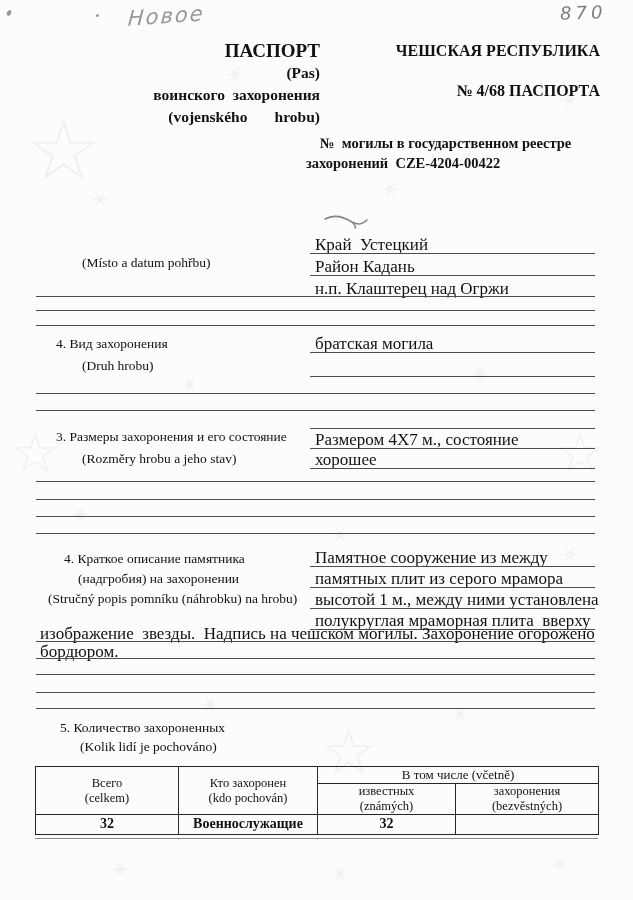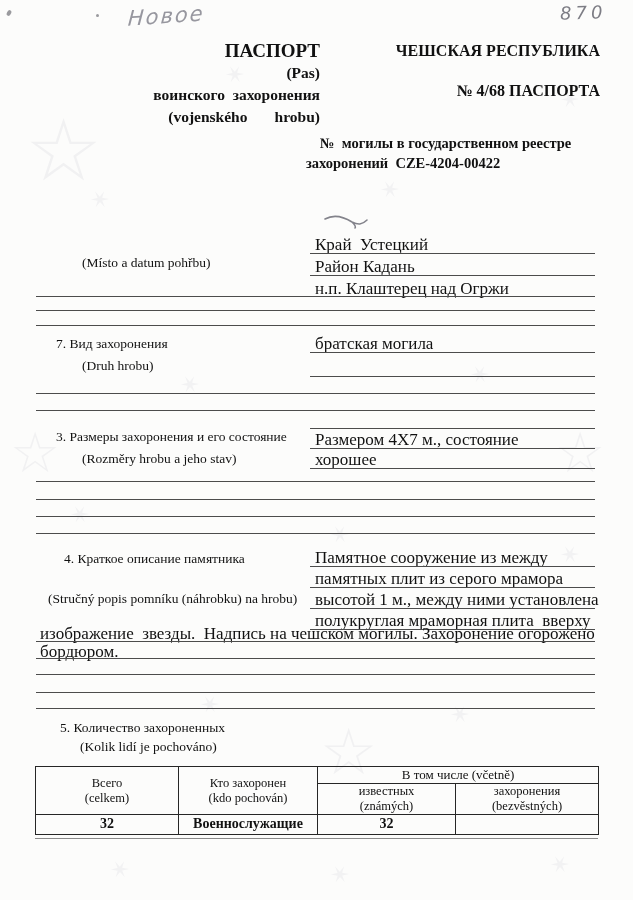--- a/index.html
+++ b/index.html
@@ -82,41 +82,42 @@
   <div class="lbl" style="left:82px; top:255px">(Místo a datum pohřbu)</div>
   <div class="val" style="left:315px; top:235px">Край  Устецкий</div>
   <div class="ln" style="left:310px; top:253px; width:285px"></div>
   <div class="val" style="left:315px; top:257px">Район Кадань</div>
   <div class="ln" style="left:310px; top:275px; width:285px"></div>
   <div class="val" style="left:315px; top:279px">н.п. Клаштерец над Огржи</div>
   <div class="ln" style="left:36px; top:296px; width:559px"></div>
   <div class="ln" style="left:36px; top:310px; width:559px"></div>
   <div class="ln" style="left:36px; top:325px; width:559px"></div>
 
-  <div class="lbl" style="left:56px; top:336px">7. Вид захоронения</div>
+  <div class="lbl" style="left:56px; top:336px">4. Вид захоронения</div>
   <div class="lbl" style="left:82px; top:358px">(Druh hrobu)</div>
   <div class="val" style="left:315px; top:334px">братская могила</div>
   <div class="ln" style="left:310px; top:352px; width:285px"></div>
   <div class="ln" style="left:310px; top:376px; width:285px"></div>
   <div class="ln" style="left:36px; top:393px; width:559px"></div>
   <div class="ln" style="left:36px; top:410px; width:559px"></div>
 
   <div class="ln" style="left:310px; top:428px; width:285px"></div>
   <div class="lbl" style="left:56px; top:429px">3. Размеры захоронения и его состояние</div>
   <div class="lbl" style="left:82px; top:451px">(Rozměry hrobu a jeho stav)</div>
   <div class="val" style="left:315px; top:430px">Размером 4Х7 м., состояние</div>
   <div class="ln" style="left:310px; top:448px; width:285px"></div>
   <div class="val" style="left:315px; top:450px">хорошее</div>
   <div class="ln" style="left:310px; top:468px; width:285px"></div>
   <div class="ln" style="left:36px; top:481px; width:559px"></div>
   <div class="ln" style="left:36px; top:499px; width:559px"></div>
   <div class="ln" style="left:36px; top:516px; width:559px"></div>
   <div class="ln" style="left:36px; top:533px; width:559px"></div>
 
   <div class="lbl" style="left:64px; top:551px">4. Краткое описание памятника</div>
+  <div class="lbl" style="left:78px; top:571px">(надгробия) на захоронении</div>
   <div class="lbl" style="left:48px; top:591px">(Stručný popis pomníku (náhrobku) na hrobu)</div>
   <div class="val" style="left:315px; top:548px">Памятное сооружение из между</div>
   <div class="ln" style="left:310px; top:566px; width:285px"></div>
   <div class="val" style="left:315px; top:569px">памятных плит из серого мрамора</div>
   <div class="ln" style="left:310px; top:587px; width:285px"></div>
   <div class="val" style="left:315px; top:590px">высотой 1 м., между ними установлена</div>
   <div class="ln" style="left:310px; top:608px; width:285px"></div>
   <div class="val" style="left:315px; top:611px">полукруглая мраморная плита  вверху</div>
   <div class="ln" style="left:310px; top:629px; width:285px"></div>
   <div class="val" style="left:40px; top:624px">изображение  звезды.  Надпись на чешском могилы. Захоронение огорожено</div>

